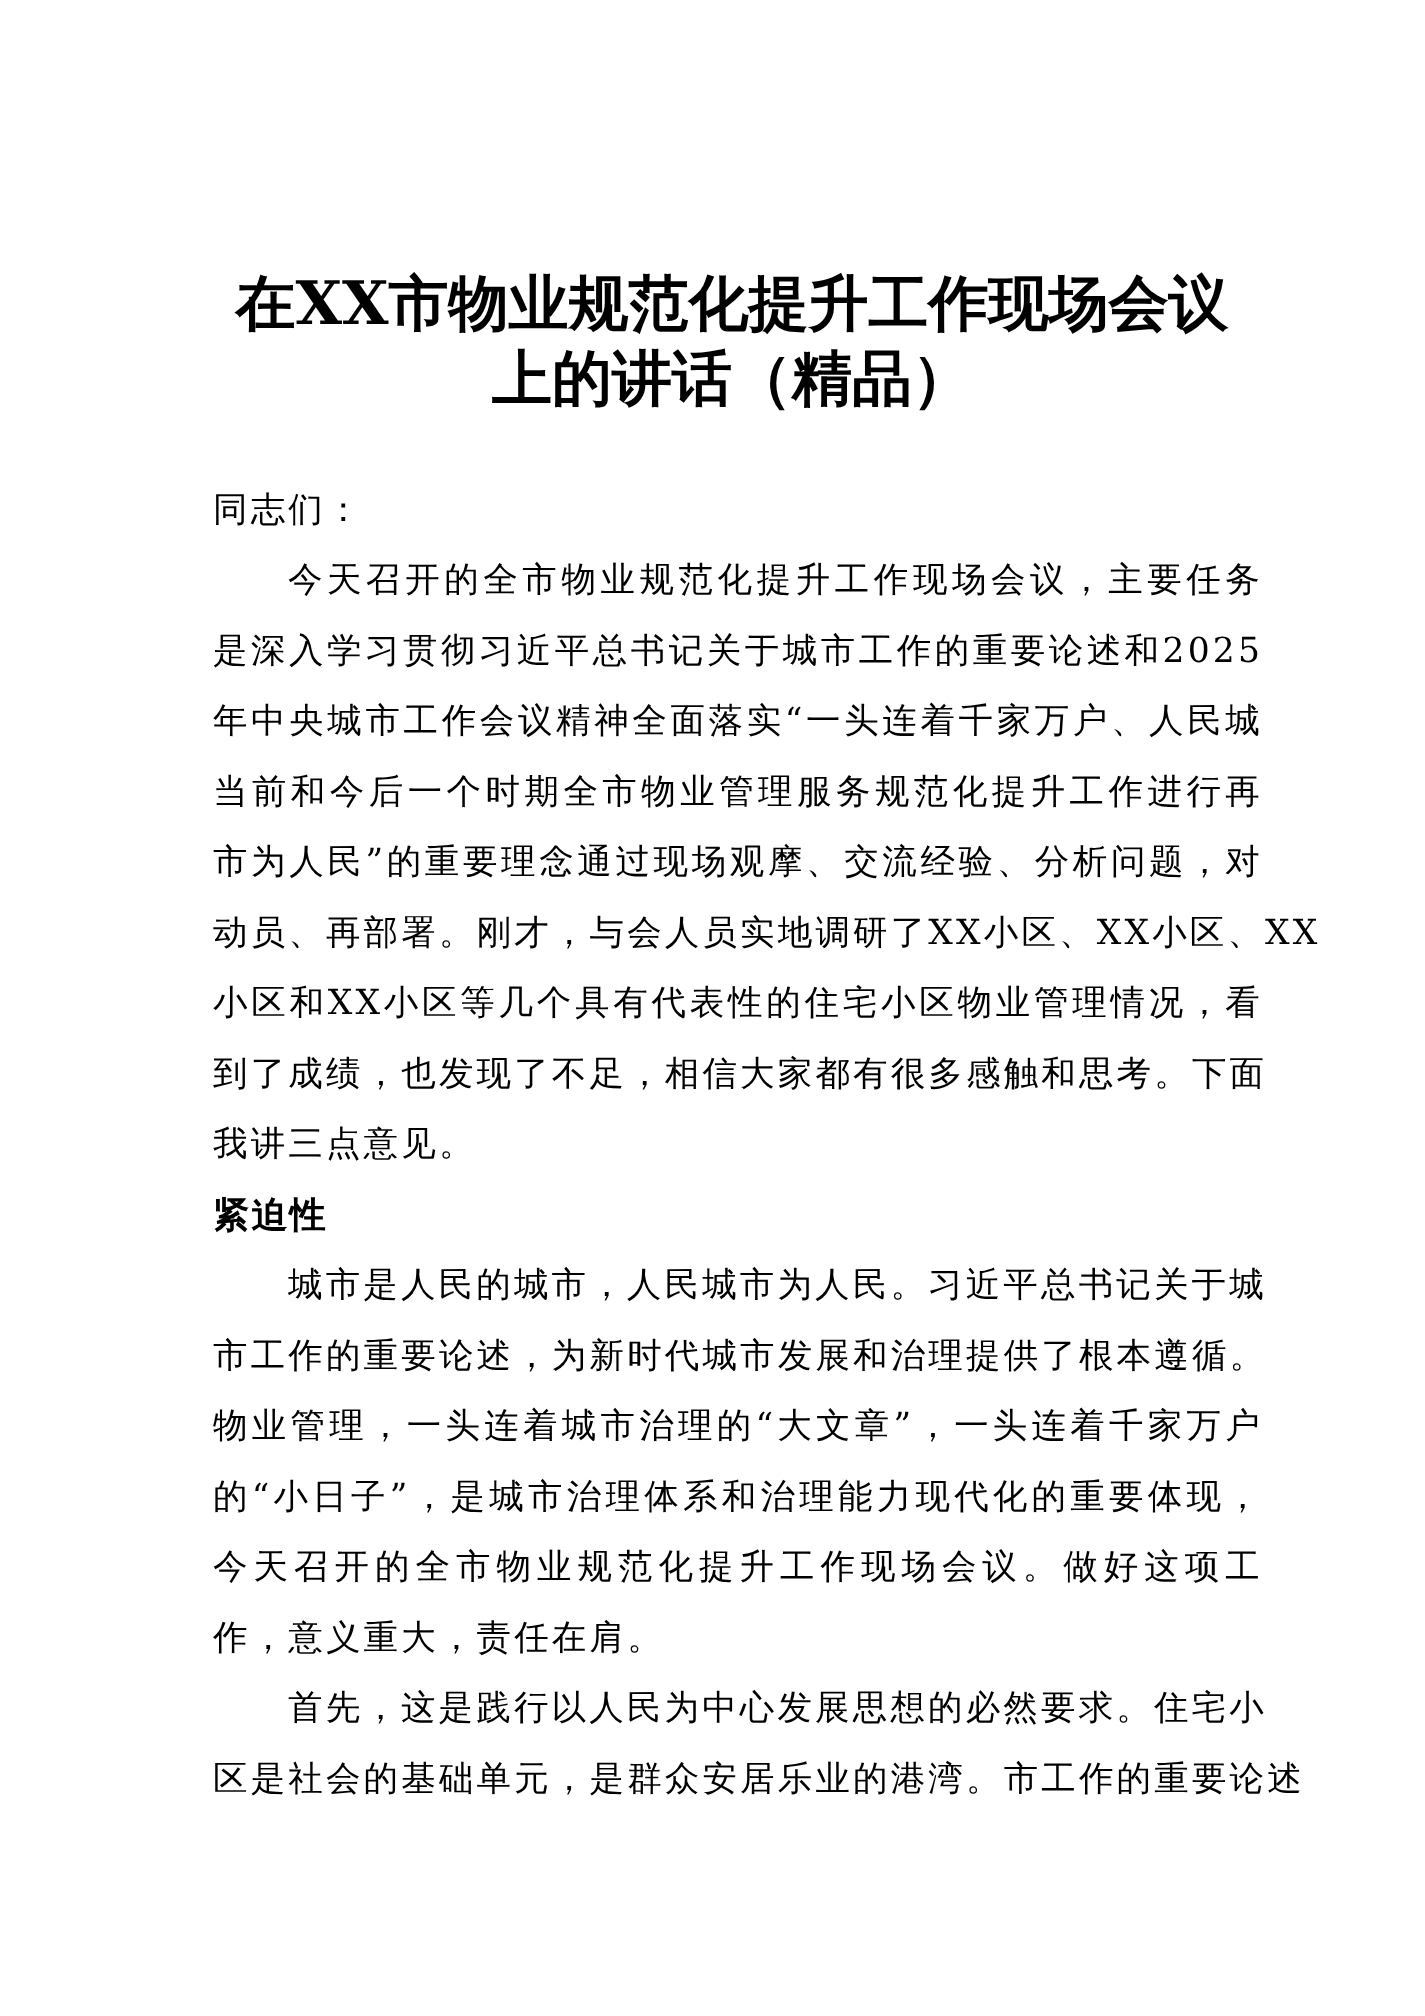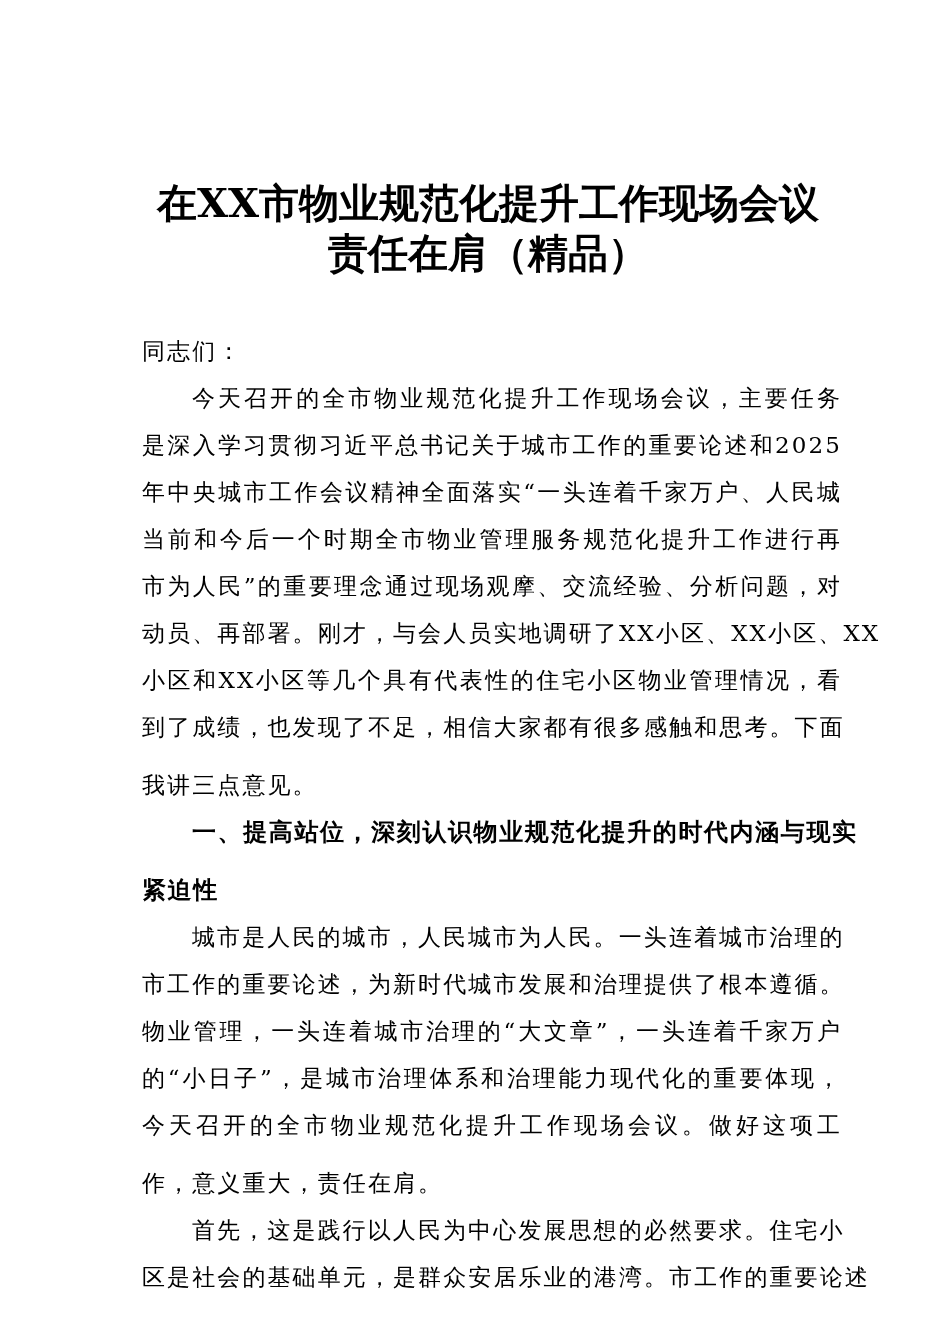--- a/index.html
+++ b/index.html
@@ -49,65 +49,63 @@
       white-space: nowrap;
       font-size: 23px;
       height: 47px;
       line-height: 36px;
       letter-spacing: 2.1px;
       text-align: justify;
       text-align-last: justify;
     }
     .line.last {
       text-align-last: left;
-      margin-top: 11px;
     }
     .line.indent {
       padding-left: 50px;
     }
     .heading .line {
       font-weight: bold;
       letter-spacing: 1.6px;
       font-size: 24px;
     }
     .para { display: block; }
   </style>
 </head>
 <body>
 
 <div class="page">
 
   <div class="title">
     <span class="tline">在XX市物业规范化提升工作现场会议</span>
-    <span class="tline">责任在肩（精品）</span>
+    <span class="tline">上的讲话（精品）</span>
   </div>
 
   <div class="body">
 
     <span class="line last">同志们：</span>
 
     <div class="para">
       <span class="line indent">今天召开的全市物业规范化提升工作现场会议，主要任务</span>
       <span class="line">是深入学习贯彻习近平总书记关于城市工作的重要论述和2025</span>
       <span class="line">年中央城市工作会议精神全面落实“一头连着千家万户、人民城</span>
       <span class="line">当前和今后一个时期全市物业管理服务规范化提升工作进行再</span>
       <span class="line">市为人民”的重要理念通过现场观摩、交流经验、分析问题，对</span>
       <span class="line">动员、再部署。刚才，与会人员实地调研了XX小区、XX小区、XX</span>
       <span class="line">小区和XX小区等几个具有代表性的住宅小区物业管理情况，看</span>
       <span class="line">到了成绩，也发现了不足，相信大家都有很多感触和思考。下面</span>
       <span class="line last">我讲三点意见。</span>
     </div>
 
     <div class="para heading">
-      <span class="line indent">一、提高站位，深刻认识物业规范化提升的时代内涵与现实</span>
       <span class="line last">紧迫性</span>
     </div>
 
     <div class="para">
-      <span class="line indent">城市是人民的城市，人民城市为人民。一头连着城市治理的</span>
+      <span class="line indent">城市是人民的城市，人民城市为人民。习近平总书记关于城</span>
       <span class="line">市工作的重要论述，为新时代城市发展和治理提供了根本遵循。</span>
       <span class="line">物业管理，一头连着城市治理的“大文章”，一头连着千家万户</span>
       <span class="line">的“小日子”，是城市治理体系和治理能力现代化的重要体现，</span>
       <span class="line">今天召开的全市物业规范化提升工作现场会议。做好这项工</span>
       <span class="line last">作，意义重大，责任在肩。</span>
     </div>
 
     <div class="para">
       <span class="line indent">首先，这是践行以人民为中心发展思想的必然要求。住宅小</span>
       <span class="line">区是社会的基础单元，是群众安居乐业的港湾。市工作的重要论述</span>

